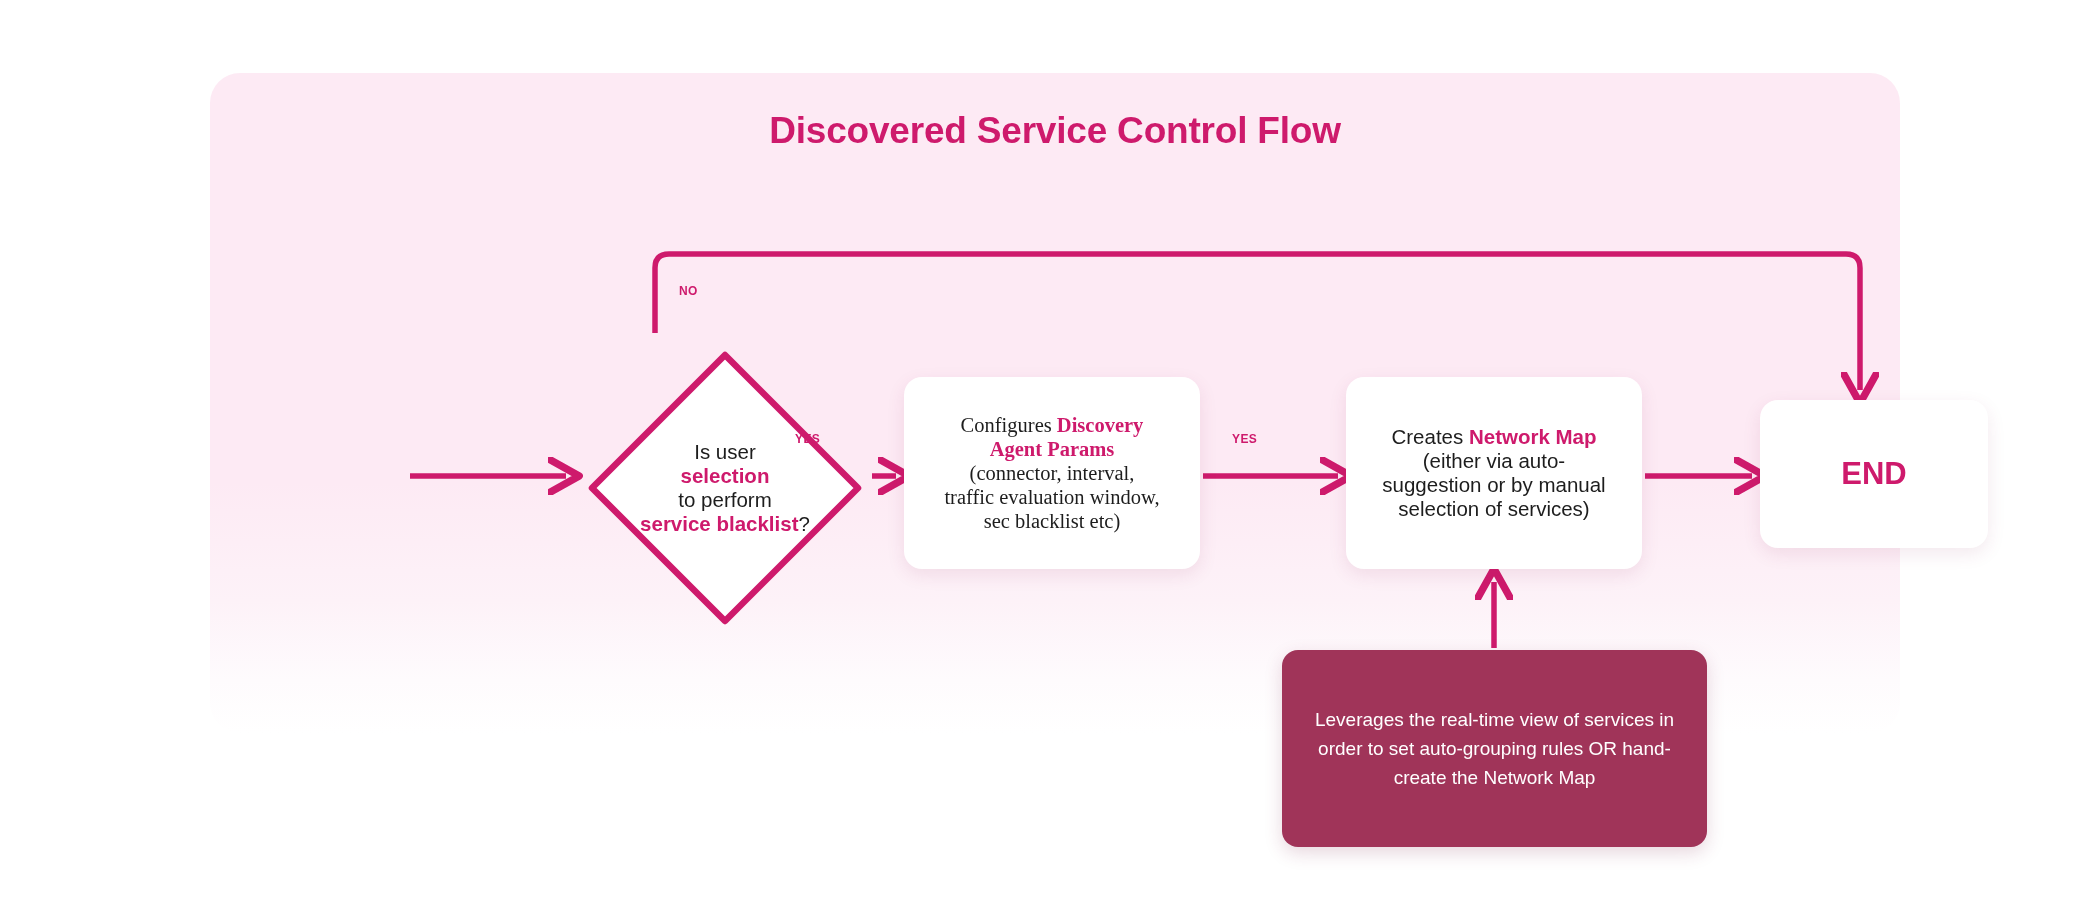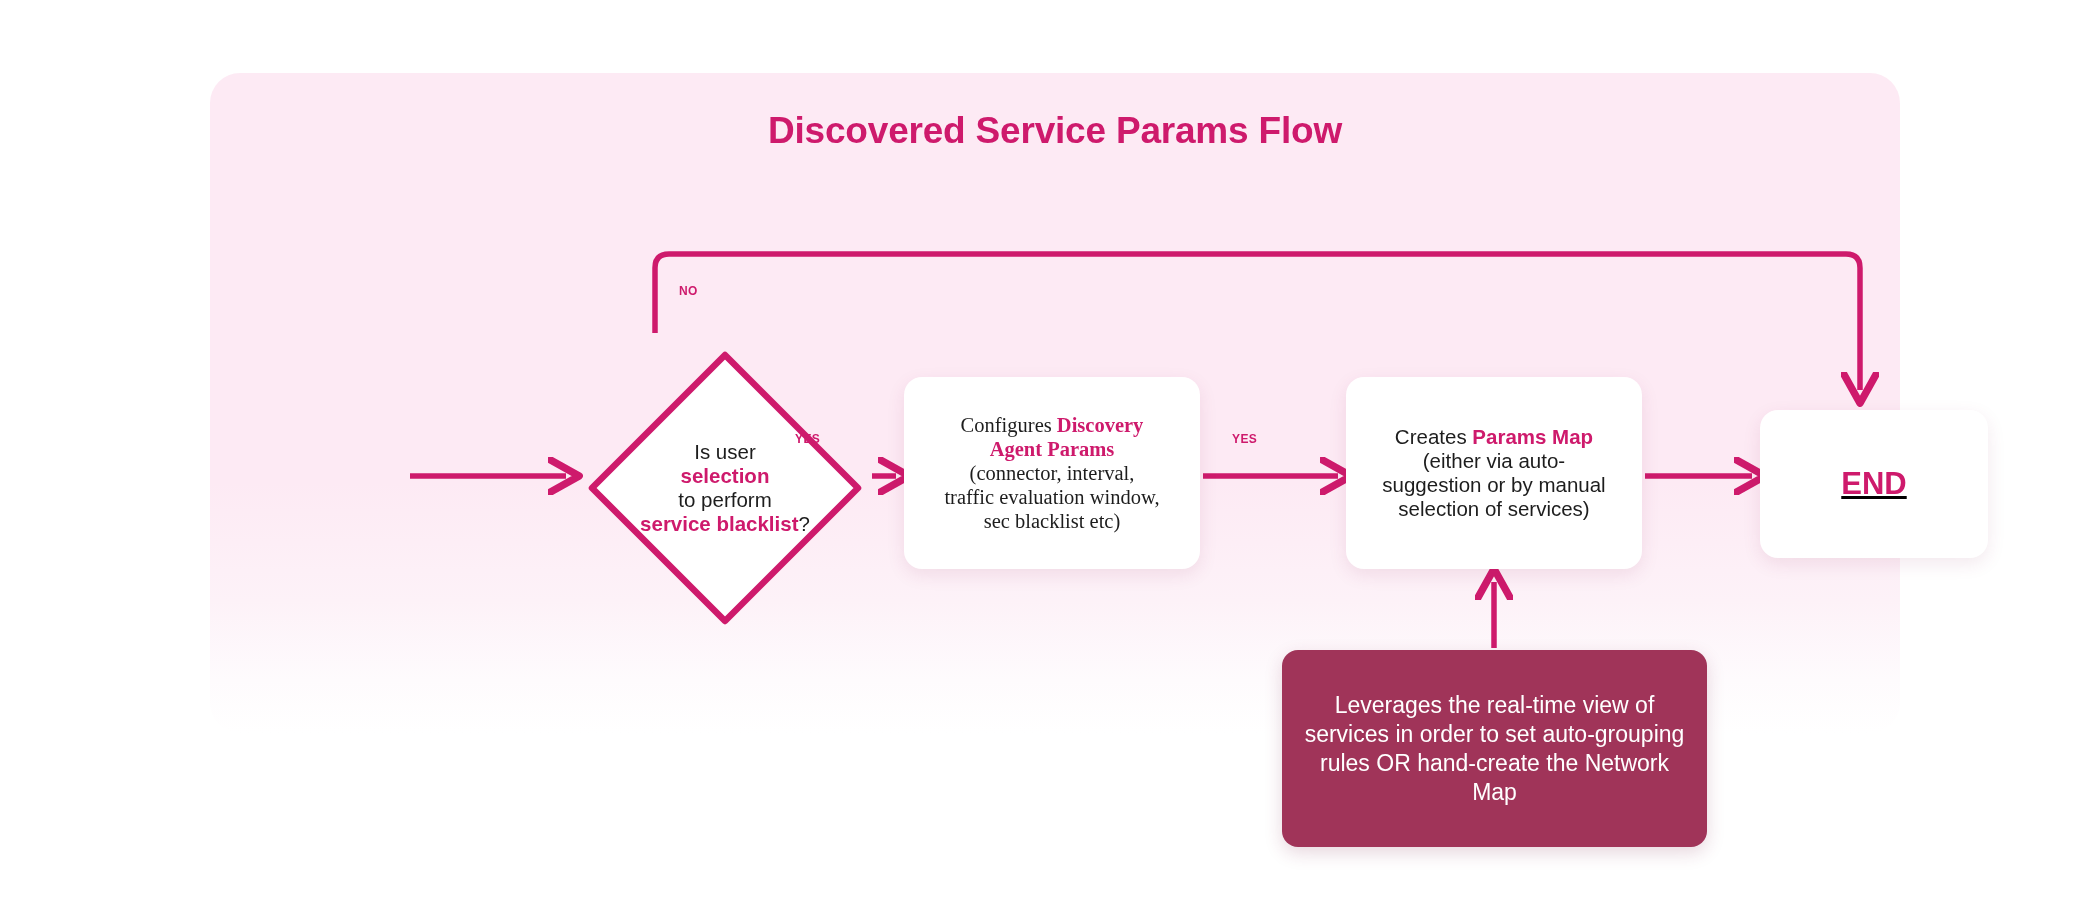--- a/index.html
+++ b/index.html
@@ -67,21 +67,21 @@
     font-size: 20.5px;
     line-height: 24px;
     color: #1d1d1d;
     padding: 0 14px;
   }
   .hl { color: #ce1a6c; font-weight: bold; }
 
   #node-start  { left: 114px;  top: 400px; width: 296px; height: 165px; }
   #node-params { left: 904px;  top: 377px; width: 296px; height: 192px; font-family: Liberation Serif, serif; }
   #node-map    { left: 1346px; top: 377px; width: 296px; height: 192px; }
-  #node-end    { left: 1760px; top: 410px; width: 228px; height: 148px; text-decoration: underline; }
+  #node-end    { left: 1760px; top: 400px; width: 228px; height: 148px; }
   #node-end .txt {
     font-size: 31px;
     font-weight: bold;
     color: #ce1a6c;
   }
 
   
   #node-decision {
     position: absolute;
     left: 580px;
@@ -118,21 +118,21 @@
     background: #a03459;
     border-radius: 16px;
     box-shadow: 0 6px 18px rgba(120, 35, 70, 0.18);
     display: flex;
     align-items: center;
     justify-content: center;
     text-align: center;
     box-sizing: border-box;
   }
   #node-note .txt {
-    font-size: 23px;
+    font-size: 19px;
     line-height: 29px;
     color: #ffffff;
     padding: 0 22px;
   }
 
   
   .edge-label {
     position: absolute;
     font-size: 12px;
     font-weight: bold;
@@ -152,21 +152,21 @@
     pointer-events: none;
   }
 </style>
 </head>
 <body>
 
 <div id="stage">
 
   <div id="panel"></div>
 
-  <div id="title">Discovered Service Params Flow</div>
+  <div id="title">Discovered Service Control Flow</div>
 
   <svg id="edges" viewBox="0 0 2096 903" xmlns="http://www.w3.org/2000/svg">
     <defs>
       <marker id="ah" markerWidth="7" markerHeight="7" refX="3.2" refY="3.5" orient="auto" markerUnits="strokeWidth">
         <path d="M0.4,0.6 L5.6,3.5 L0.4,6.4" fill="none" stroke="#ce1a6c" stroke-width="1.35" stroke-linecap="round" stroke-linejoin="round"></path>
       </marker>
     </defs>
 
     <path d="M410,476 L566,476" fill="none" stroke="#ce1a6c" stroke-width="5.5" stroke-linecap="butt" marker-end="url(#ah)"></path>
 
@@ -200,21 +200,21 @@
   </div>
 
   <div class="card" id="node-params">
     <div class="txt">
       Configures <span class="hl">Discovery<br>Agent Params</span><br>(connector, interval,<br>traffic evaluation window,<br>sec blacklist etc)
     </div>
   </div>
 
   <div class="card" id="node-map">
     <div class="txt">
-      Creates <span class="hl">Params Map</span><br>(either via auto-<br>suggestion or by manual<br>selection of services)
+      Creates <span class="hl">Network Map</span><br>(either via auto-<br>suggestion or by manual<br>selection of services)
     </div>
   </div>
 
   <div class="card" id="node-end">
     <div class="txt">END</div>
   </div>
 
   <div id="node-note">
     <div class="txt">
       Leverages the real-time view of services in order to set auto-grouping rules OR hand-create the Network Map

